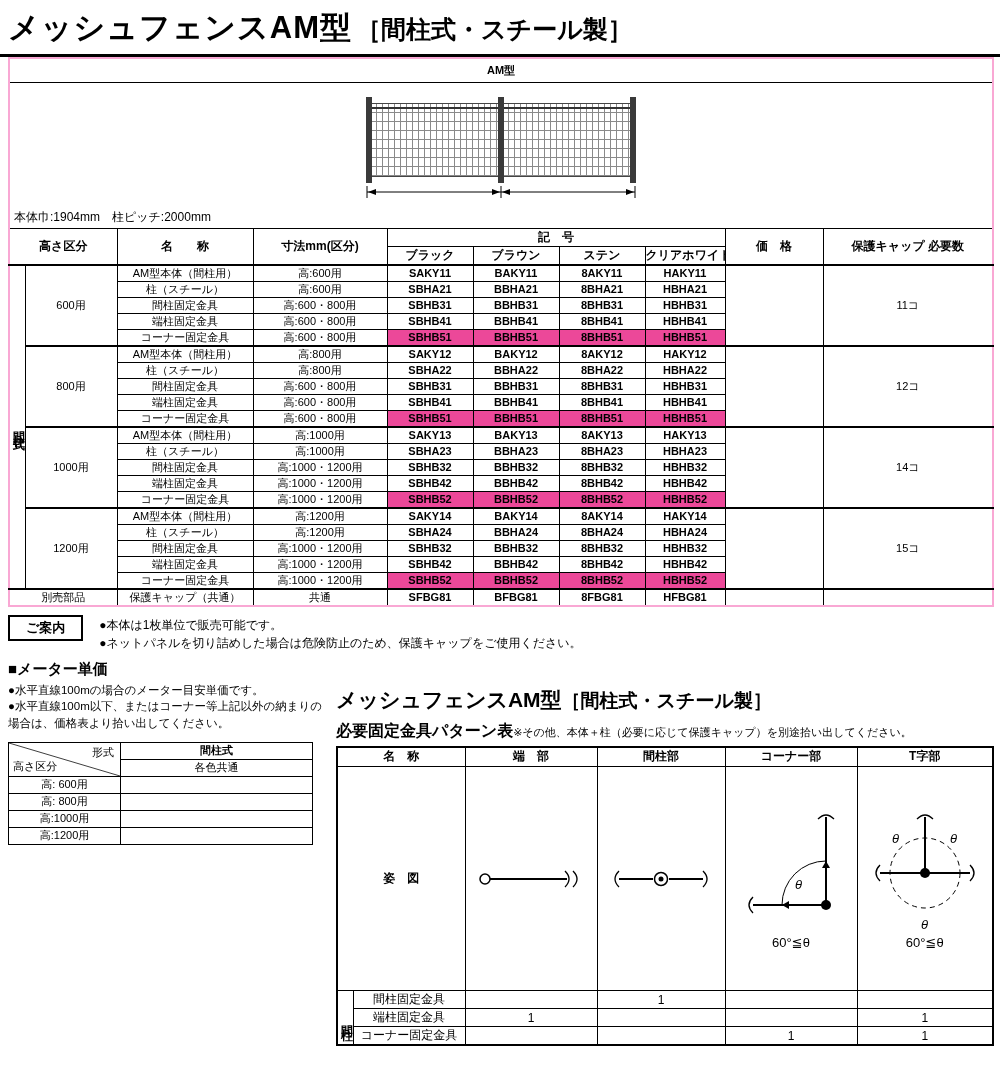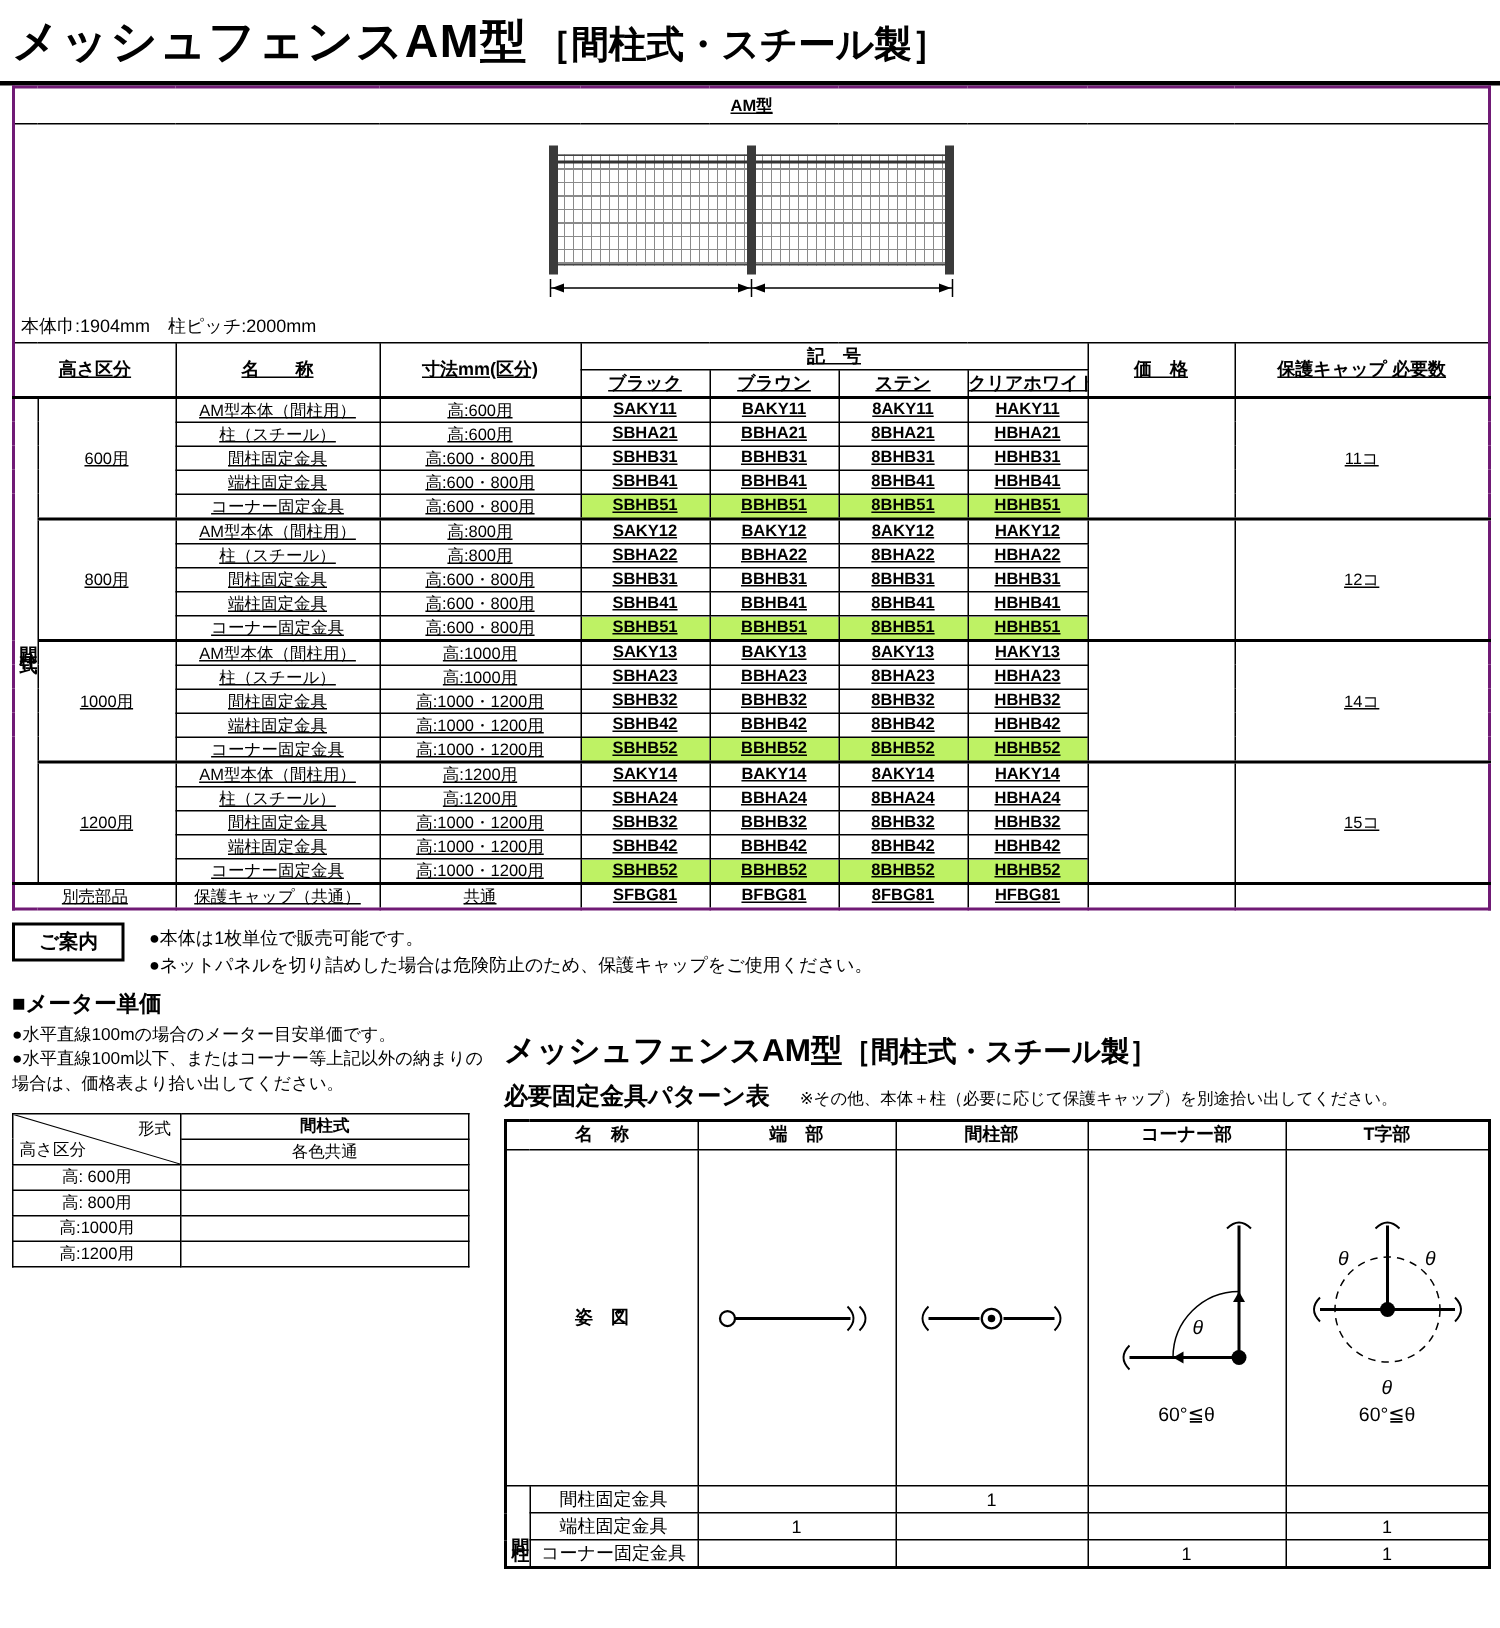--- a/index.html
+++ b/index.html
@@ -15,29 +15,29 @@
   .header { padding: 7px 8px 5px; border-bottom: 3px solid #000; display: flex; align-items: baseline; gap: 4px; }
   .title-main { font-size: 31px; font-weight: bold; letter-spacing: 1px; }
   .title-sub  { font-size: 25px; font-weight: bold; }
 
   .subtitle-row { display: flex; justify-content: space-between; align-items: flex-end; margin: 10px 8px 3px; }
   .subtitle { font-size: 16px; font-weight: bold; }
   .legend { display: flex; align-items: center; gap: 4px; font-size: 13px; font-weight: bold; }
   .legend-swatch { width: 56px; height: 15px; background: #ccc; border: 1px solid #777; display: inline-block; }
 
   
-  .main-table { border-collapse: collapse; table-layout: fixed; width: 984px; margin: 0 8px; border: 2px solid #701a75; text-decoration: underline; }
+  .main-table { border-collapse: collapse; table-layout: fixed; width: 984px; margin: 0 8px; border: 2px solid #f9a8d4; }
   .main-table th, .main-table td { border: 1px solid #000; text-align: center; vertical-align: middle; font-size: 11px; padding: 0; overflow: hidden; white-space: nowrap; }
   .main-table thead th { font-weight: bold; font-size: 12px; height: 17px; }
   .model-header { font-size: 15px; font-weight: bold; height: 24px; }
   .illustration-cell { height: 146px; position: relative; }
   .caps-header { white-space: pre-line; line-height: 1.25; border-radius: 11px; }
   .main-table tbody tr { height: 16px; }
   .code-cell { font-weight: bold; font-size: 11px; }
-  .shaded { background: #bef264; }
+  .shaded { background: #ec4899; }
   .group-start td { border-top: 2px solid #000; }
   .height-cell { font-size: 12px; }
   .caps-cell { font-size: 12px; }
   .price-cell { background: #fff; }
   .vcell { width: 16px; }
   .vtext { writing-mode: vertical-rl; text-orientation: upright; font-weight: bold; letter-spacing: 3px; font-size: 12px; display: inline-block; }
 
   
   .fence-wrap { position: absolute; left: 50%; top: 14px; transform: translateX(-50%); width: 270px; height: 104px; }
   .fence-panel { position: absolute; left: 3px; right: 3px; top: 6px; height: 74px; border: 1px solid #444;
@@ -66,21 +66,21 @@
   .diag-cell { position: relative; }
   .diag-svg { position: absolute; inset: 0; width: 100%; height: 100%; }
   .diag-top { position: absolute; top: 2px; right: 6px; font-size: 11px; }
   .diag-bottom { position: absolute; bottom: 2px; left: 4px; font-size: 11px; }
   .meter-col-header { font-weight: bold; font-size: 12px; height: 24px; }
   .meter-sub-header { height: 18px; }
 
   .right-col { flex: 1; padding-left: 12px; padding-top: 28px; }
   .pattern-heading { font-size: 21px; font-weight: bold; }
   .pattern-heading .ph-sub { font-size: 19px; }
-  .pattern-subrow { display: flex; align-items: baseline; gap: 20px; margin: 7px 0 4px; }
+  .pattern-subrow { display: flex; align-items: baseline; gap: 0; margin: 7px 0 4px; }
   .pattern-subheading { font-size: 16px; font-weight: bold; }
   .pattern-note { font-size: 11px; }
   .pattern-table { border-collapse: collapse; table-layout: fixed; width: 656px; border: 2px solid #000; }
   .pattern-table th, .pattern-table td { border: 1px solid #000; text-align: center; vertical-align: middle; font-size: 12px; padding: 0; overflow: hidden; }
   .pattern-table thead th { height: 20px; font-weight: bold; }
   .figure-row td { height: 224px; }
   .figure-label { font-size: 13px; font-weight: bold; }
   .angle-note { font-size: 13px; margin-top: 2px; }
   .pattern-table tbody tr { height: 17px; }
   .pattern-name-cell { font-size: 11.5px; }

